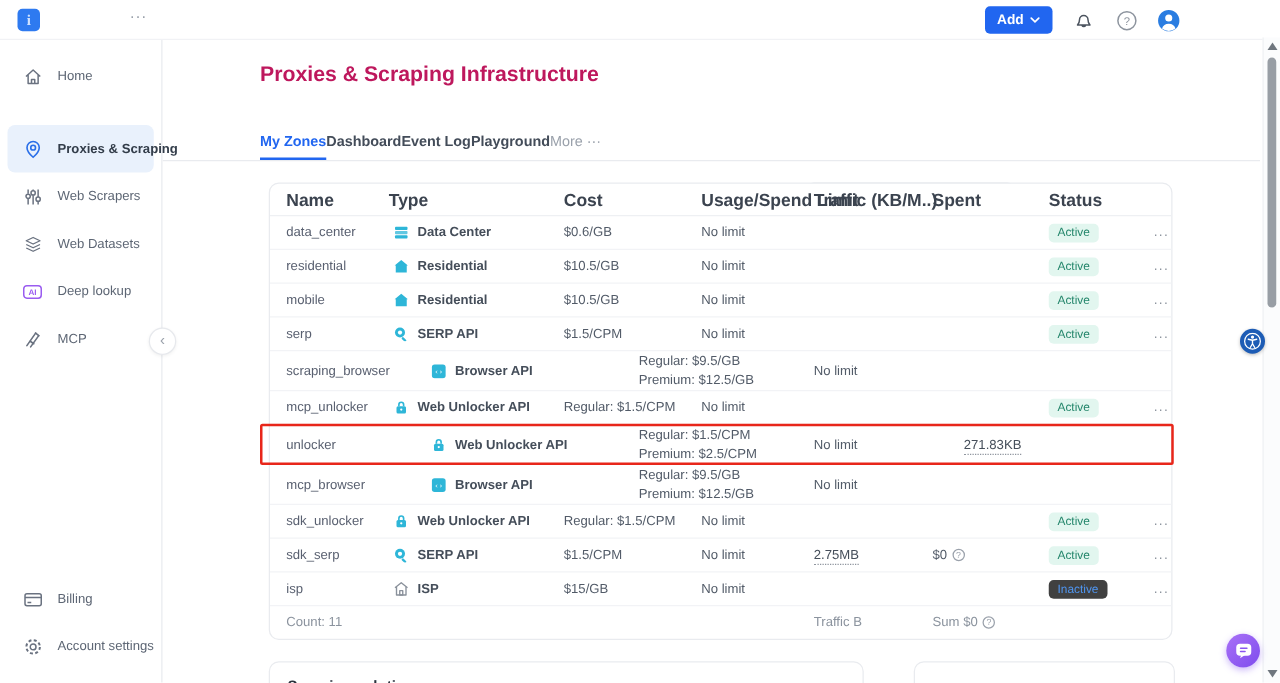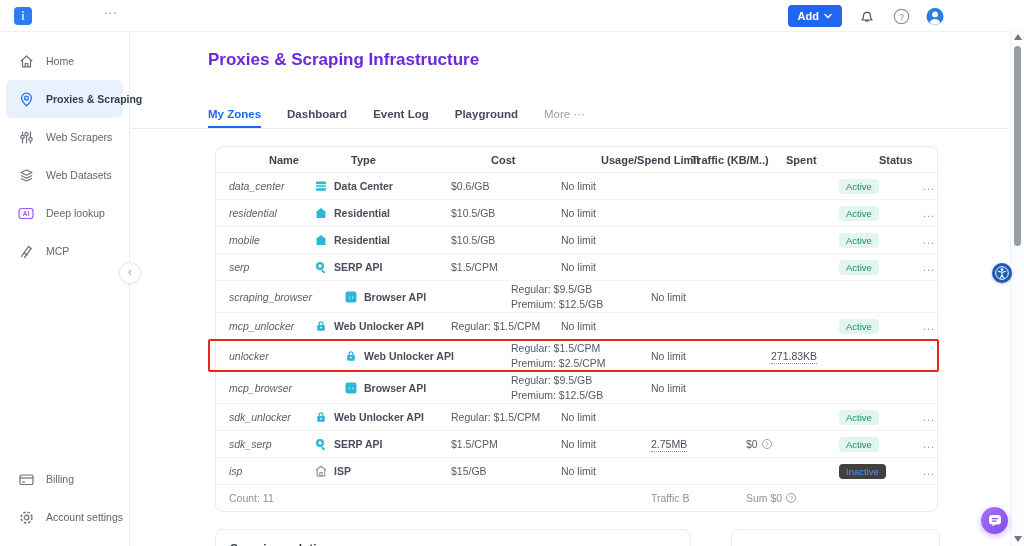--- a/index.html
+++ b/index.html
@@ -16,55 +16,55 @@
   #add-btn { height:22px; padding:0 10px; background:#2166f0; color:#fff; border:none; border-radius:4px;
     font:bold 11px "Liberation Sans",sans-serif; display:flex; align-items:center; gap:5px; cursor:pointer; }
   .tb-icon { width:18px; height:18px; display:flex; align-items:center; justify-content:center; cursor:pointer; }
 
   
   #sidebar { position:absolute; left:0; top:32px; width:130px; height:514px; background:#fff;
     border-right:1px solid #e9ebef; z-index:10; }
   .side-item { height:38px; margin:0 6px; border-radius:6px; display:flex; align-items:center; gap:12px;
     padding-left:12px; cursor:pointer; }
   .side-item .lbl { font-size:10.5px; color:#5d6674; white-space:nowrap; }
-  .side-item.active { background:#e9f1fc; }
+  .side-item.active { background:#e9f1fc;margin-top:20px; }
   .side-item.active .lbl { color:#333d4a; font-weight:bold; }
   #sidebar-items { padding-top:10px; }
   #sidebar-bottom { position:absolute; bottom:10px; left:0; right:0; }
   .sicon { width:16px; height:16px; flex:0 0 16px; display:flex; align-items:center; justify-content:center; }
   #collapse-btn { position:absolute; left:119px; top:262px; width:22px; height:22px; border-radius:50%;
     background:#fff; border:1px solid #e7e9ed; box-shadow:0 1px 3px rgba(0,0,0,.06); z-index:15;
     color:#9aa1ab; font-size:12px; text-align:center; line-height:19px; cursor:pointer; }
 
   
   #main { position:absolute; left:130px; top:32px; width:878px; height:514px; background:#fff; }
-  #page-title { position:absolute; left:78px; top:18px; font-size:17px; font-weight:bold; color:#6d28d9; }
+  #page-title { position:absolute; left:78px; top:18px; font-size:17px; font-weight:bold; color:#be185d; }
   #tabs { position:absolute; left:0; top:76px; width:878px; height:21px; border-bottom:1px solid #e9ebef;
-    display:flex; gap:26px; padding-left:78px; }
+    display:flex; padding-left:78px; }
   .tab { font-size:11.5px; font-weight:bold; color:#434c59; padding-bottom:6px; cursor:pointer; white-space:nowrap; }
   .tab.active { color:#2166f0; border-bottom:2px solid #2166f0; }
   .tab.muted { color:#9aa1ab; font-weight:normal; }
 
   
   #toolbar { position:absolute; right:72px; top:113px; height:28px; display:flex; align-items:center; gap:7px; }
   .tool-btn { width:24px; height:24px; border-radius:5px; display:flex; align-items:center; justify-content:center; cursor:pointer; }
   .tool-sep { width:1px; height:16px; background:#e7e9ed; margin:0 3px; }
   #date-btn { height:26px; border:1px solid #dfe3e8; border-radius:6px; display:flex; align-items:center;
     gap:7px; padding:0 12px; cursor:pointer; }
   #date-btn span { font-size:11px; color:#3c4654; font-weight:bold; white-space:nowrap; }
 
   
   #card { position:absolute; left:85px; top:114px; width:723px; border:1px solid #e9ebef; border-radius:8px; background:#fff; }
   .grid-row { display:grid; grid-template-columns:82px 140px 110px 90px 95px 93px 84px 1fr;
     padding-left:13px; align-items:center; }
   #thead { height:26px; border-bottom:1px solid #eef0f3; }
-  #thead .th { font-size:11px; font-weight:bold; color:#3b434f; white-space:nowrap;margin-left:40px; }
+  #thead .th { font-size:14px; font-weight:bold; color:#3b434f; white-space:nowrap; }
   .trow { height:27px; border-bottom:1px solid #f2f3f6; position:relative; cursor:pointer; font-size:10.5px; }
   .trow.two { height:32px;gap:30px; }
-  .trow .name { color:#596070;font-style:italic; }
+  .trow .name { color:#596070; }
   .type-cell { display:flex; align-items:center; gap:7px; padding-left:4px; }
   .type-cell .tlabel { color:#454e5a; font-weight:bold; font-size:10.5px; white-space:nowrap; }
   .ticon { width:12px; height:12px; display:flex; }
   .cost-cell div { line-height:1.35; color:#525b68; white-space:nowrap; }
   .dotted { border-bottom:1px dotted #8f959e; padding-bottom:1px; color:#454e5a; cursor:pointer; }
   .spent-cell { display:flex; align-items:center; gap:4px; }
   .badge { display:inline-block; font-size:9.5px; padding:2px 7px; border-radius:4px; }
   .badge.active { background:#e2f6ef; color:#24866b; }
   .badge.inactive { background:#404040; color:#4f95f0; }
   .row-actions { color:#8d949e; font-size:11px; letter-spacing:1px; text-align:left; cursor:pointer; }

